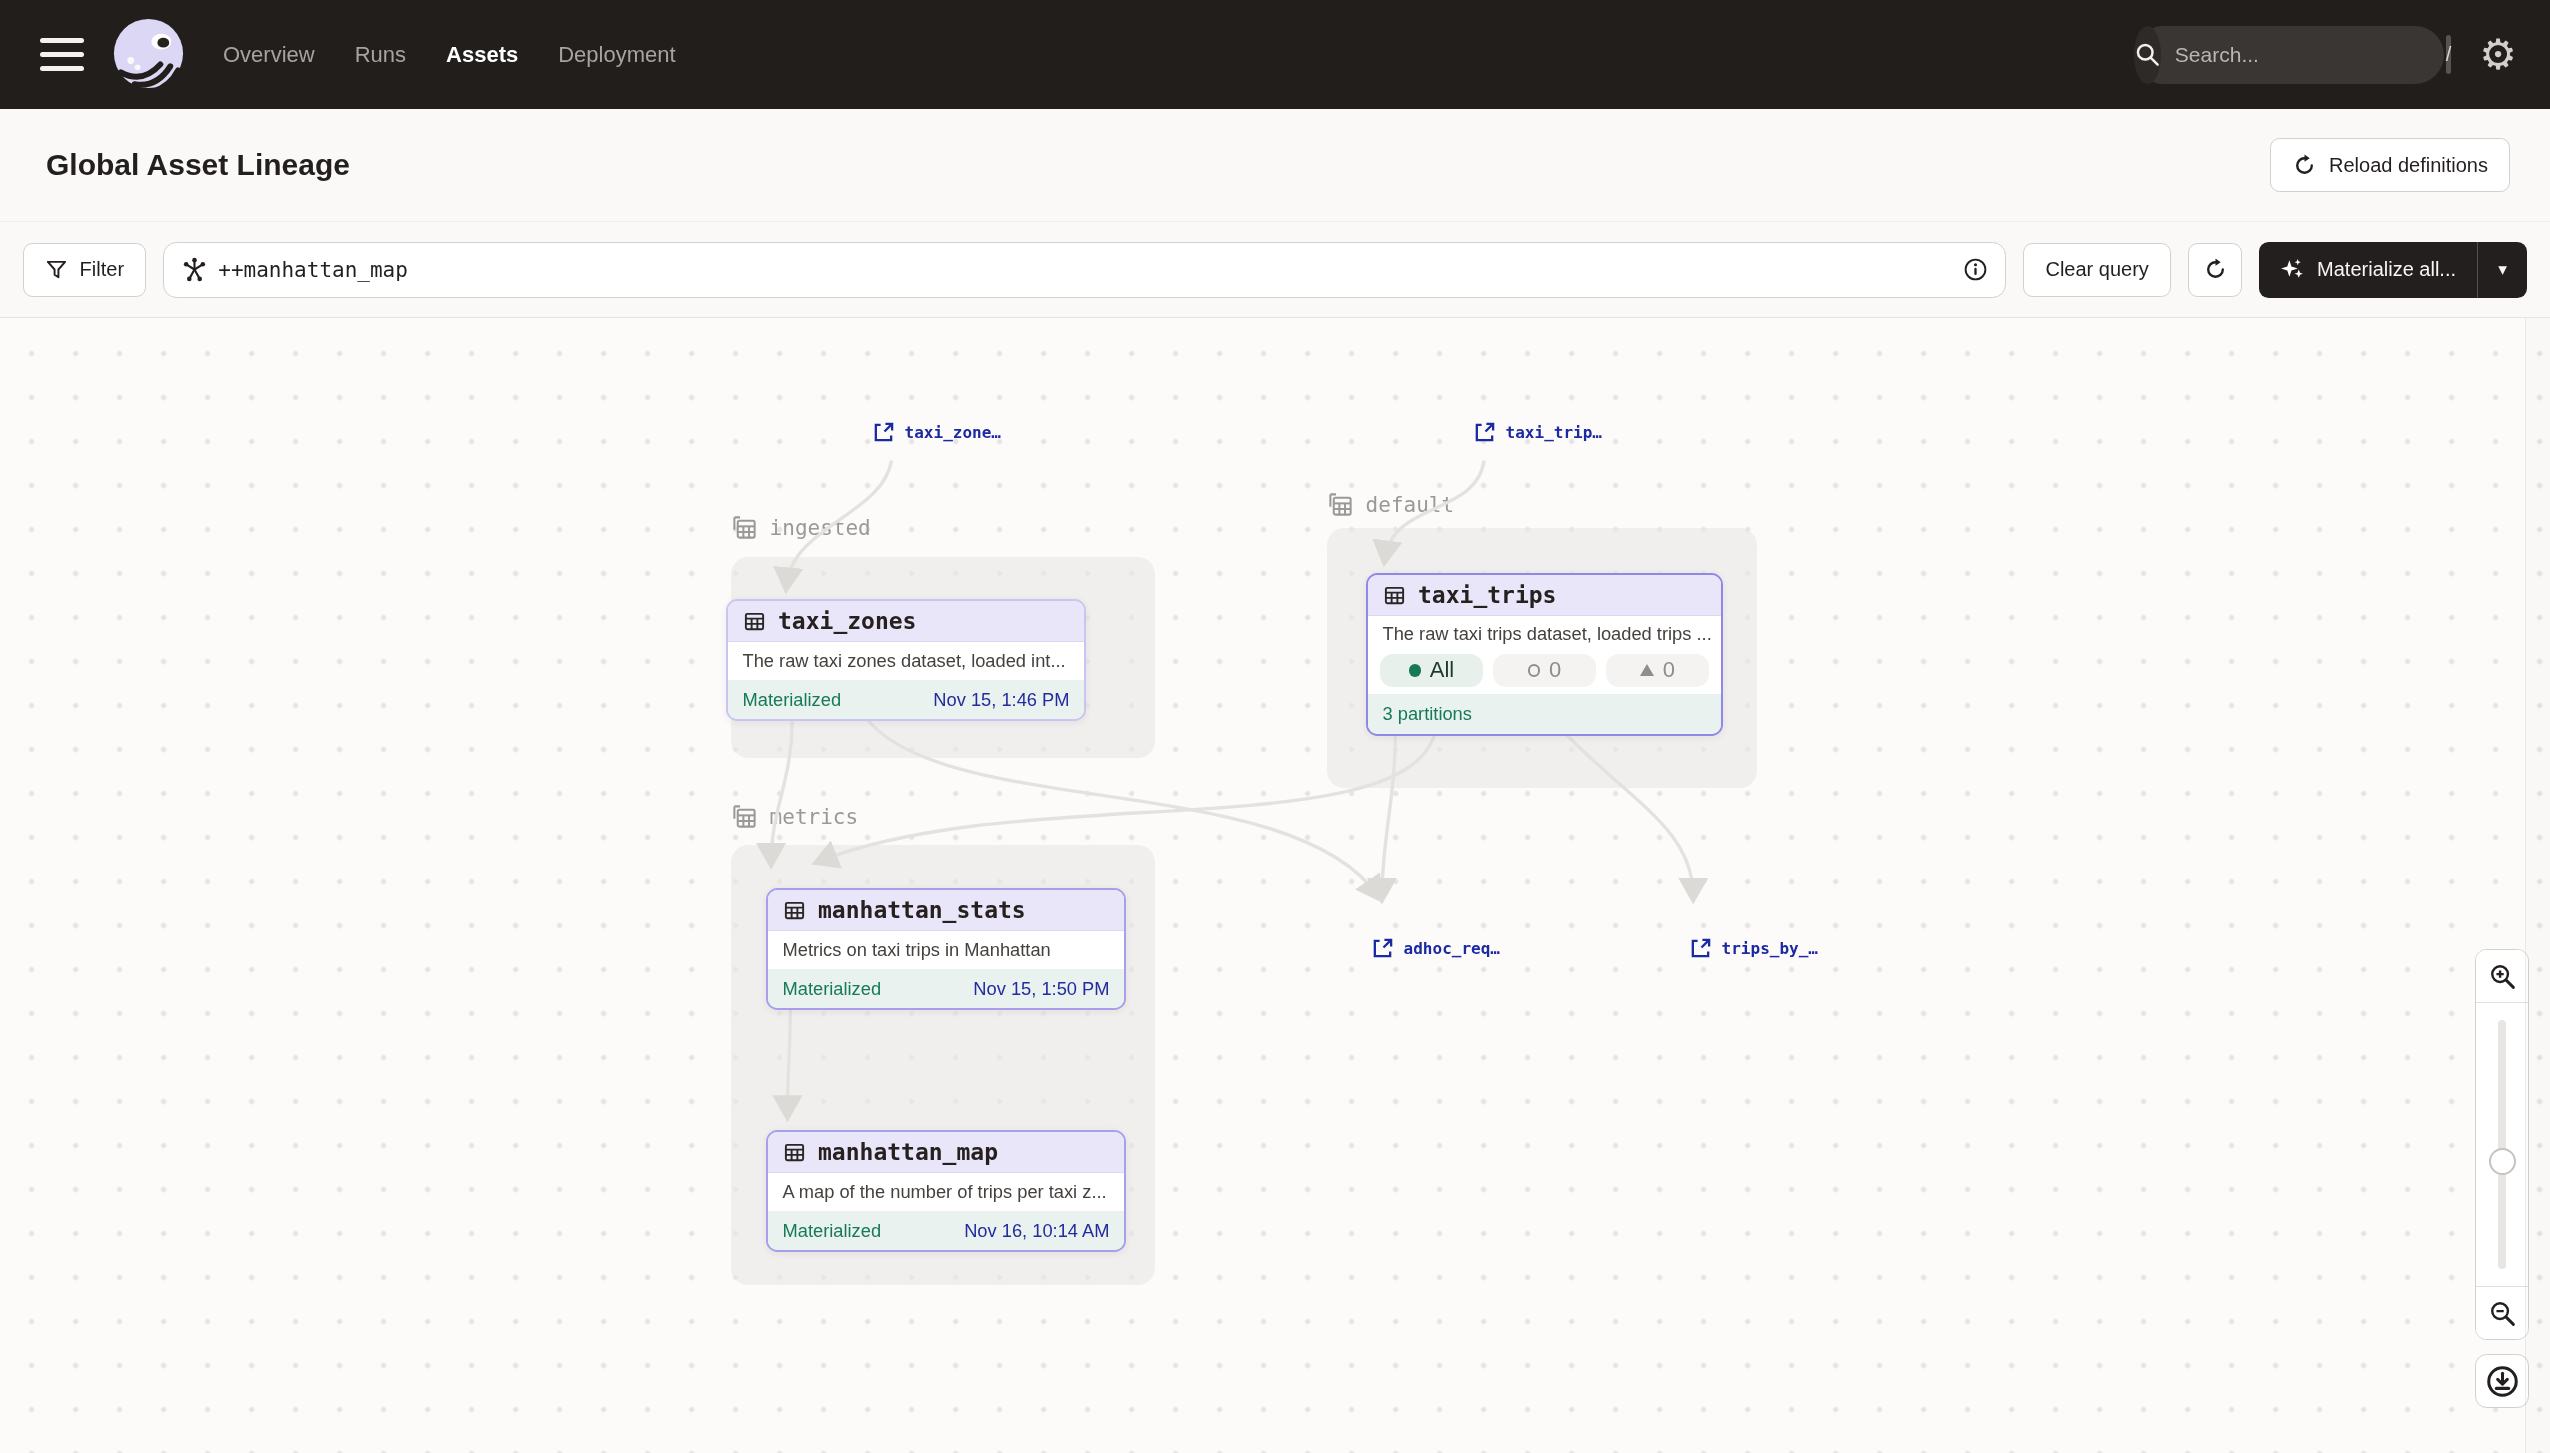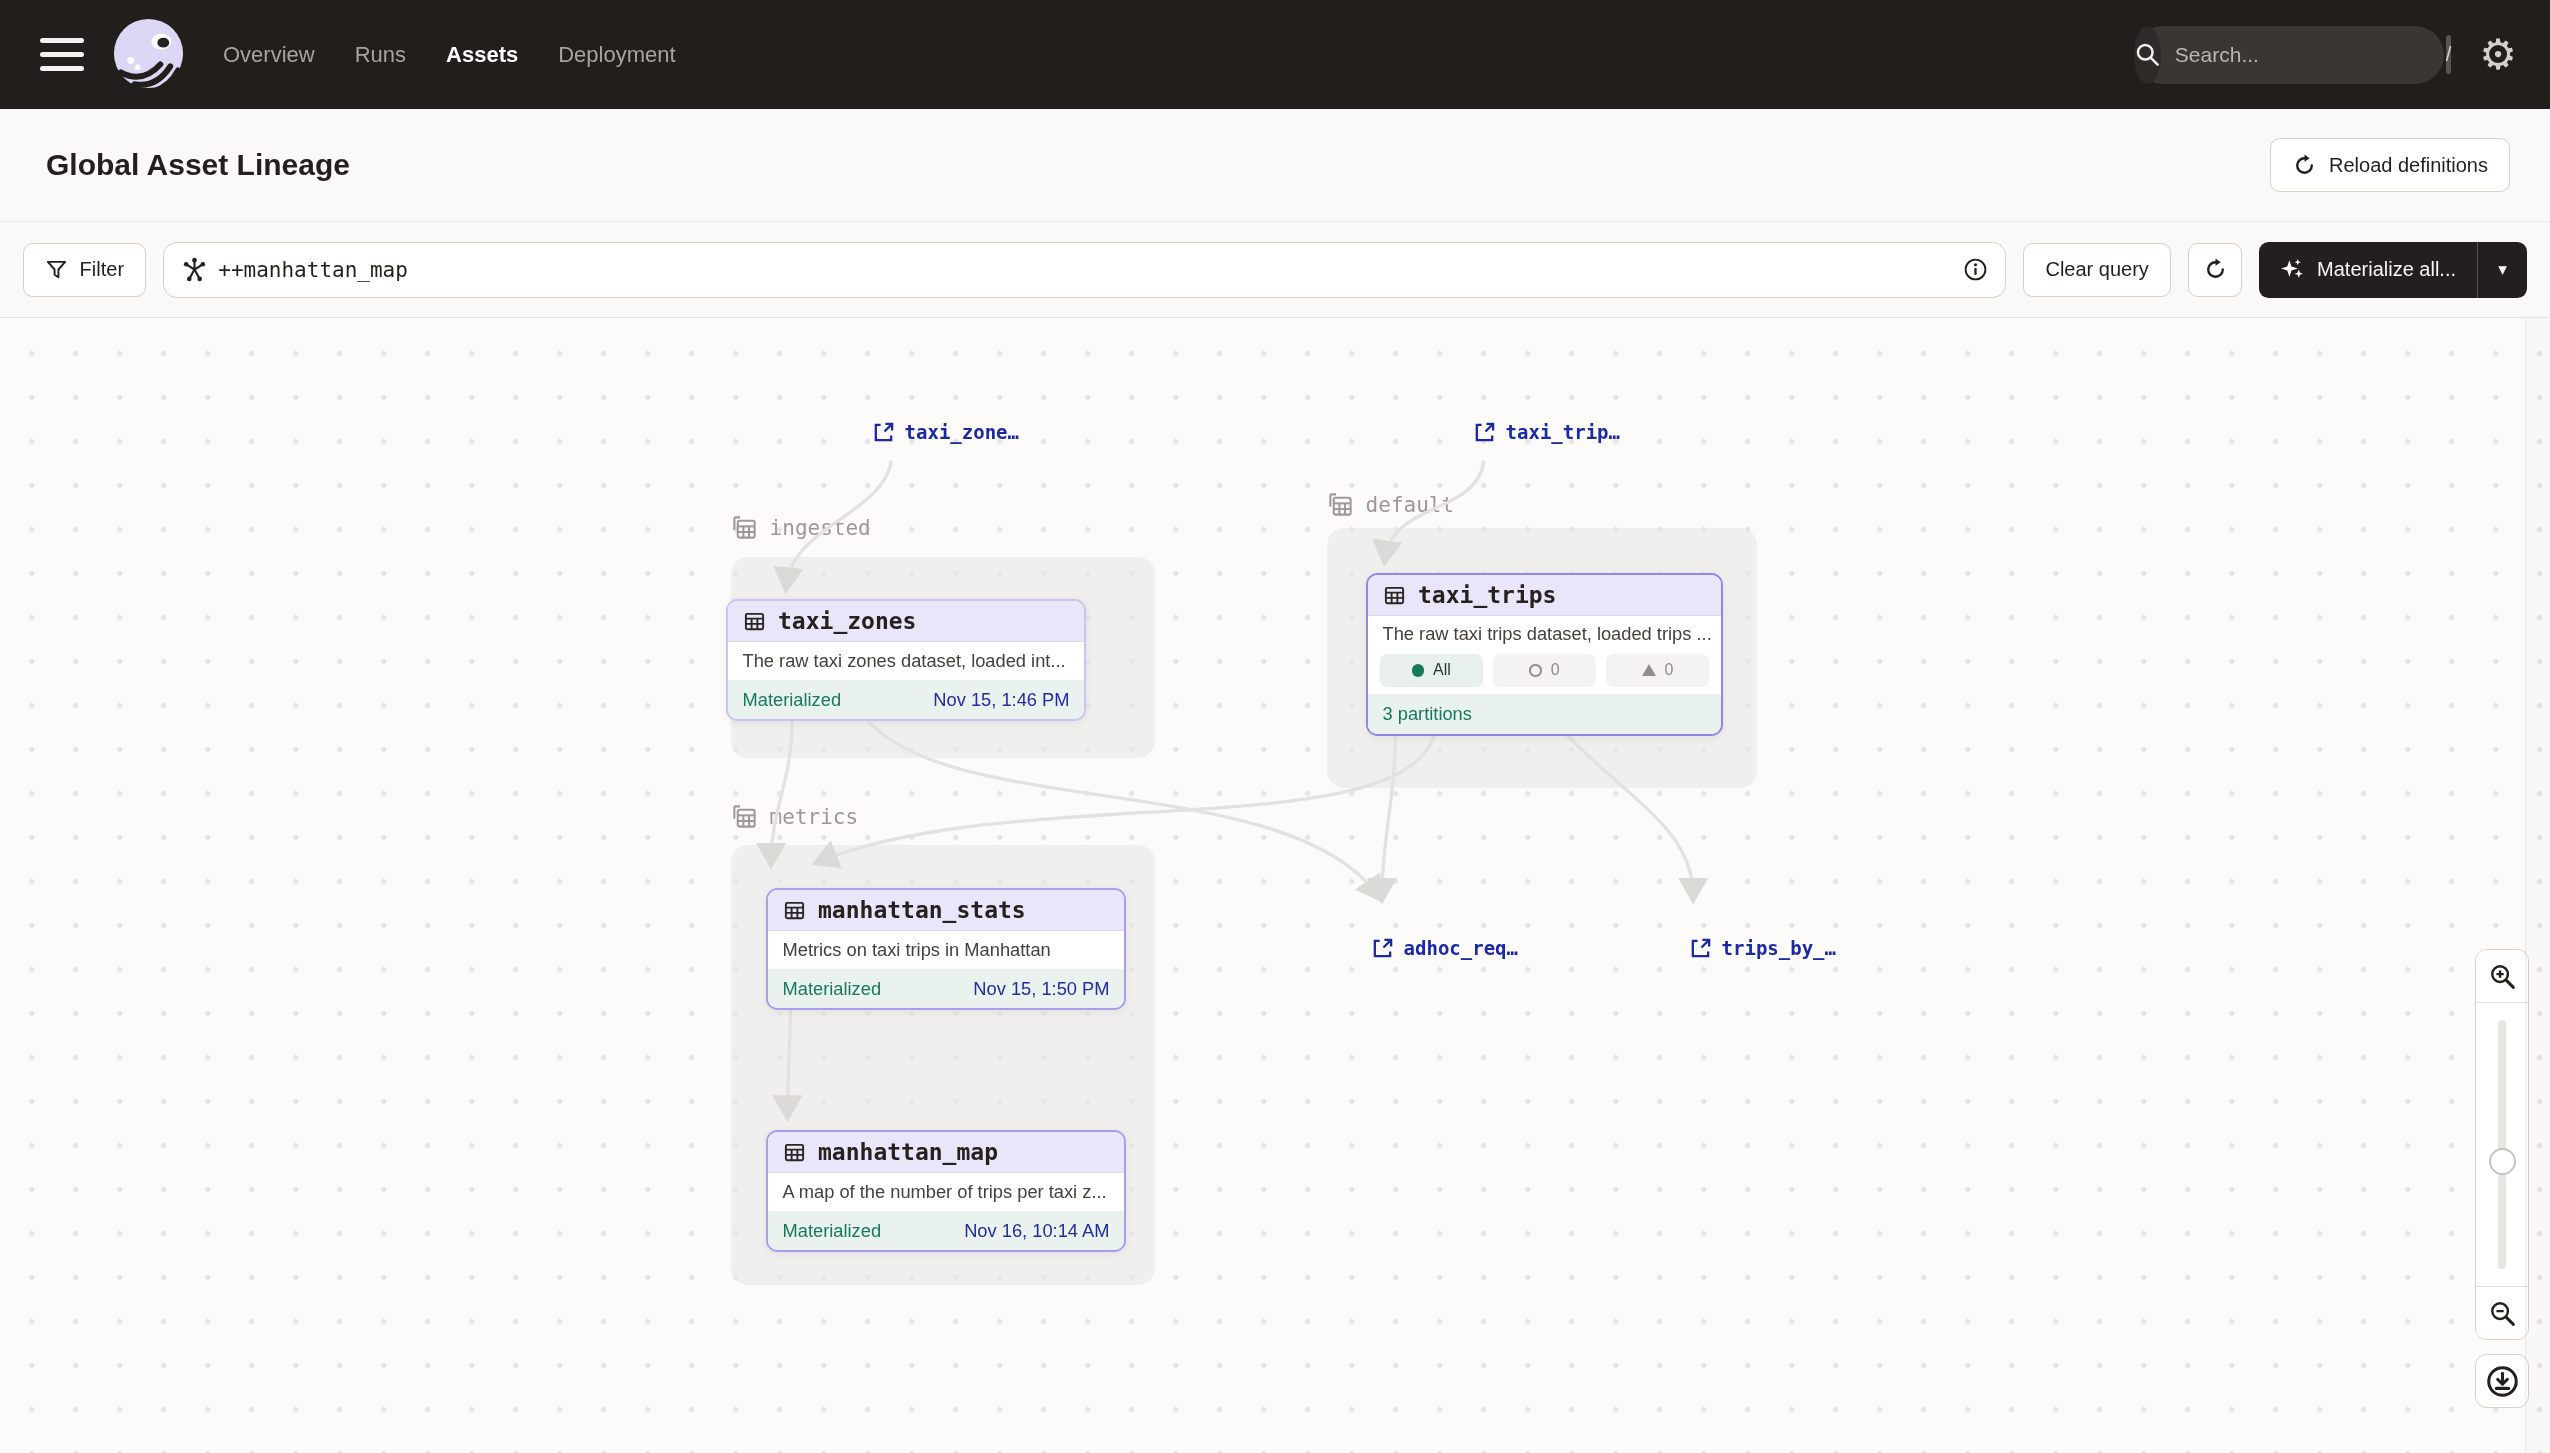--- a/index.html
+++ b/index.html
@@ -69,31 +69,31 @@
   .node-header { display:flex; align-items:center; gap:12.5px; padding:0 14.5px; height:41px;
                  background:#E9E6F9; border-bottom:1px solid #DBD6F3;
                  font-family:"DejaVu Sans Mono", monospace; font-size:23px; font-weight:700; color:#26211F; }
   .node-desc { display:flex; align-items:center; padding:0 14.5px; height:38px;
                font-size:18.3px; color:#45413E; background:#FFFFFF; white-space:nowrap; overflow:hidden; }
   .node-footer { display:flex; align-items:center; justify-content:space-between; padding:0 14.5px;
                  height:39px; background:#E9F2EE; font-size:18.3px; }
   .status-green { color:#17795B; }
   .stamp { color:#232B9E; }
   .badge-row { display:flex; gap:9.6px; padding:2.9px 11.6px 6.7px 11.6px; background:#FFFFFF; }
-  .pill { flex:1; height:33px; border-radius:7px; display:flex; align-items:center;
-          justify-content:center; gap:8.7px; font-size:16px; }
+  .pill { flex:1; height:33px; border-radius:13px; display:flex; align-items:center;
+          justify-content:center; gap:8.7px; font-size:22px; }
   .pill-all { background:#E7F0EB; color:#1D3A2C; font-weight:500; }
   .pill-gray { background:#F4F3F1; color:#8F8C89; }
   .dot-green { width:12.5px; height:12.5px; border-radius:50%; background:#167A56; }
   .ring-gray { width:12.5px; height:12.5px; border-radius:50%; border:2.9px solid #908D8A; }
   .tri-gray { width:0; height:0; border-left:7.7px solid transparent; border-right:7.7px solid transparent;
               border-bottom:12.5px solid #908D8A; }
 
-  .ext-link { position:absolute; display:flex; align-items:flex-start; gap:9.6px; cursor:pointer;
-              font-family:"DejaVu Sans Mono", monospace; font-size:19px; font-weight:700; color:#1B2AA3; }
+  .ext-link { position:absolute; display:flex; align-items:center; gap:9.6px; cursor:pointer;
+              font-family:"DejaVu Sans Mono", monospace; font-size:16px; font-weight:700; color:#1B2AA3; }
 
   
   .zoomcol { position:absolute; left:2475px; top:631px; width:54px; background:#FFFFFF;
              border:1px solid #D3D0CC; border-radius:11.6px; overflow:hidden; }
   .zoombtn { height:52px; display:flex; align-items:center; justify-content:center; cursor:pointer; background:#FFFFFF; }
   .sliderbox { height:285px; border-top:1px solid #E2E0DD; border-bottom:1px solid #E2E0DD;
                position:relative; }
   .slider-track { position:absolute; left:50%; top:17.3px; bottom:17.3px; width:8.7px; margin-left:-4.3px;
                   background:#E8E6E3; border-radius:4.8px; }
   .slider-handle { position:absolute; left:50%; top:145px; width:27px; height:27px; margin-left:-13.5px;

